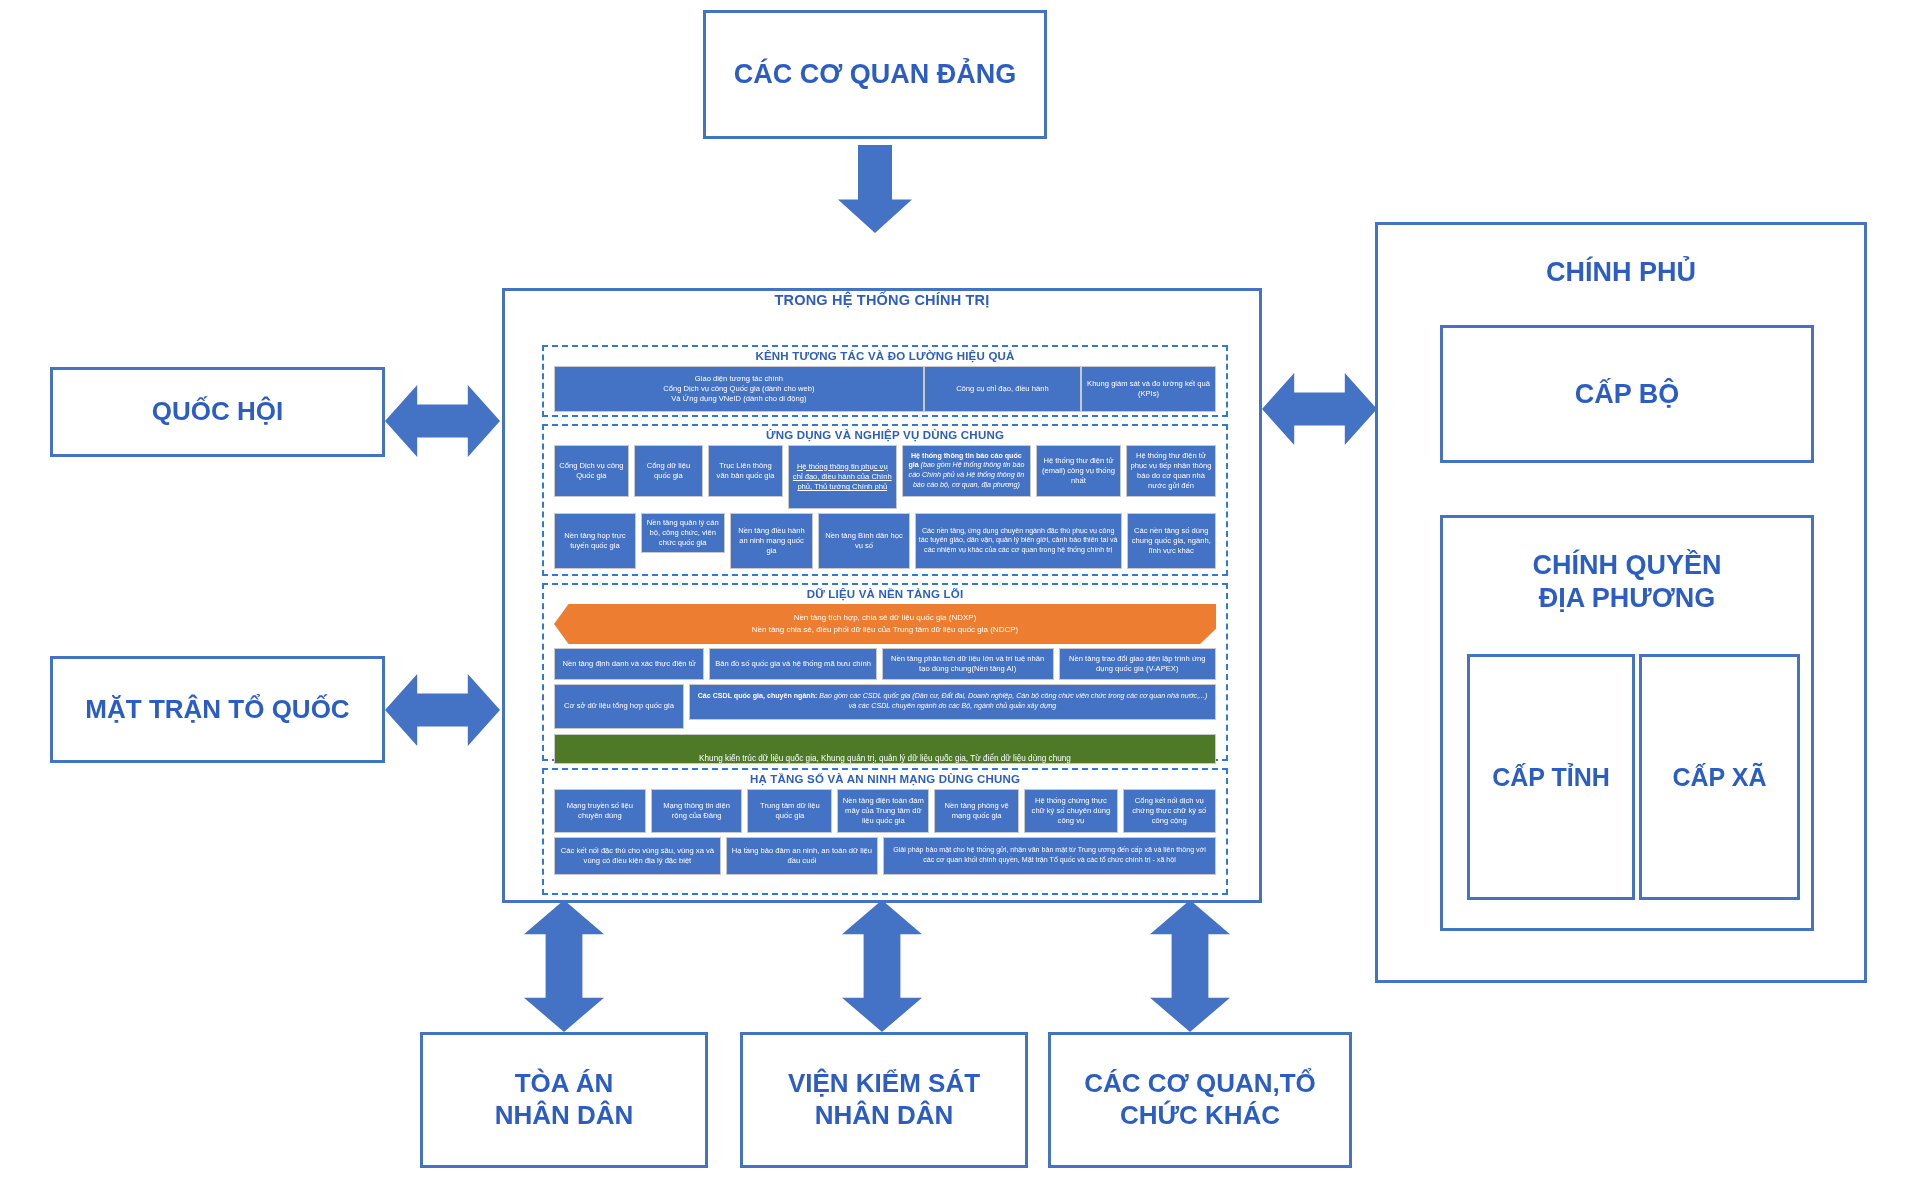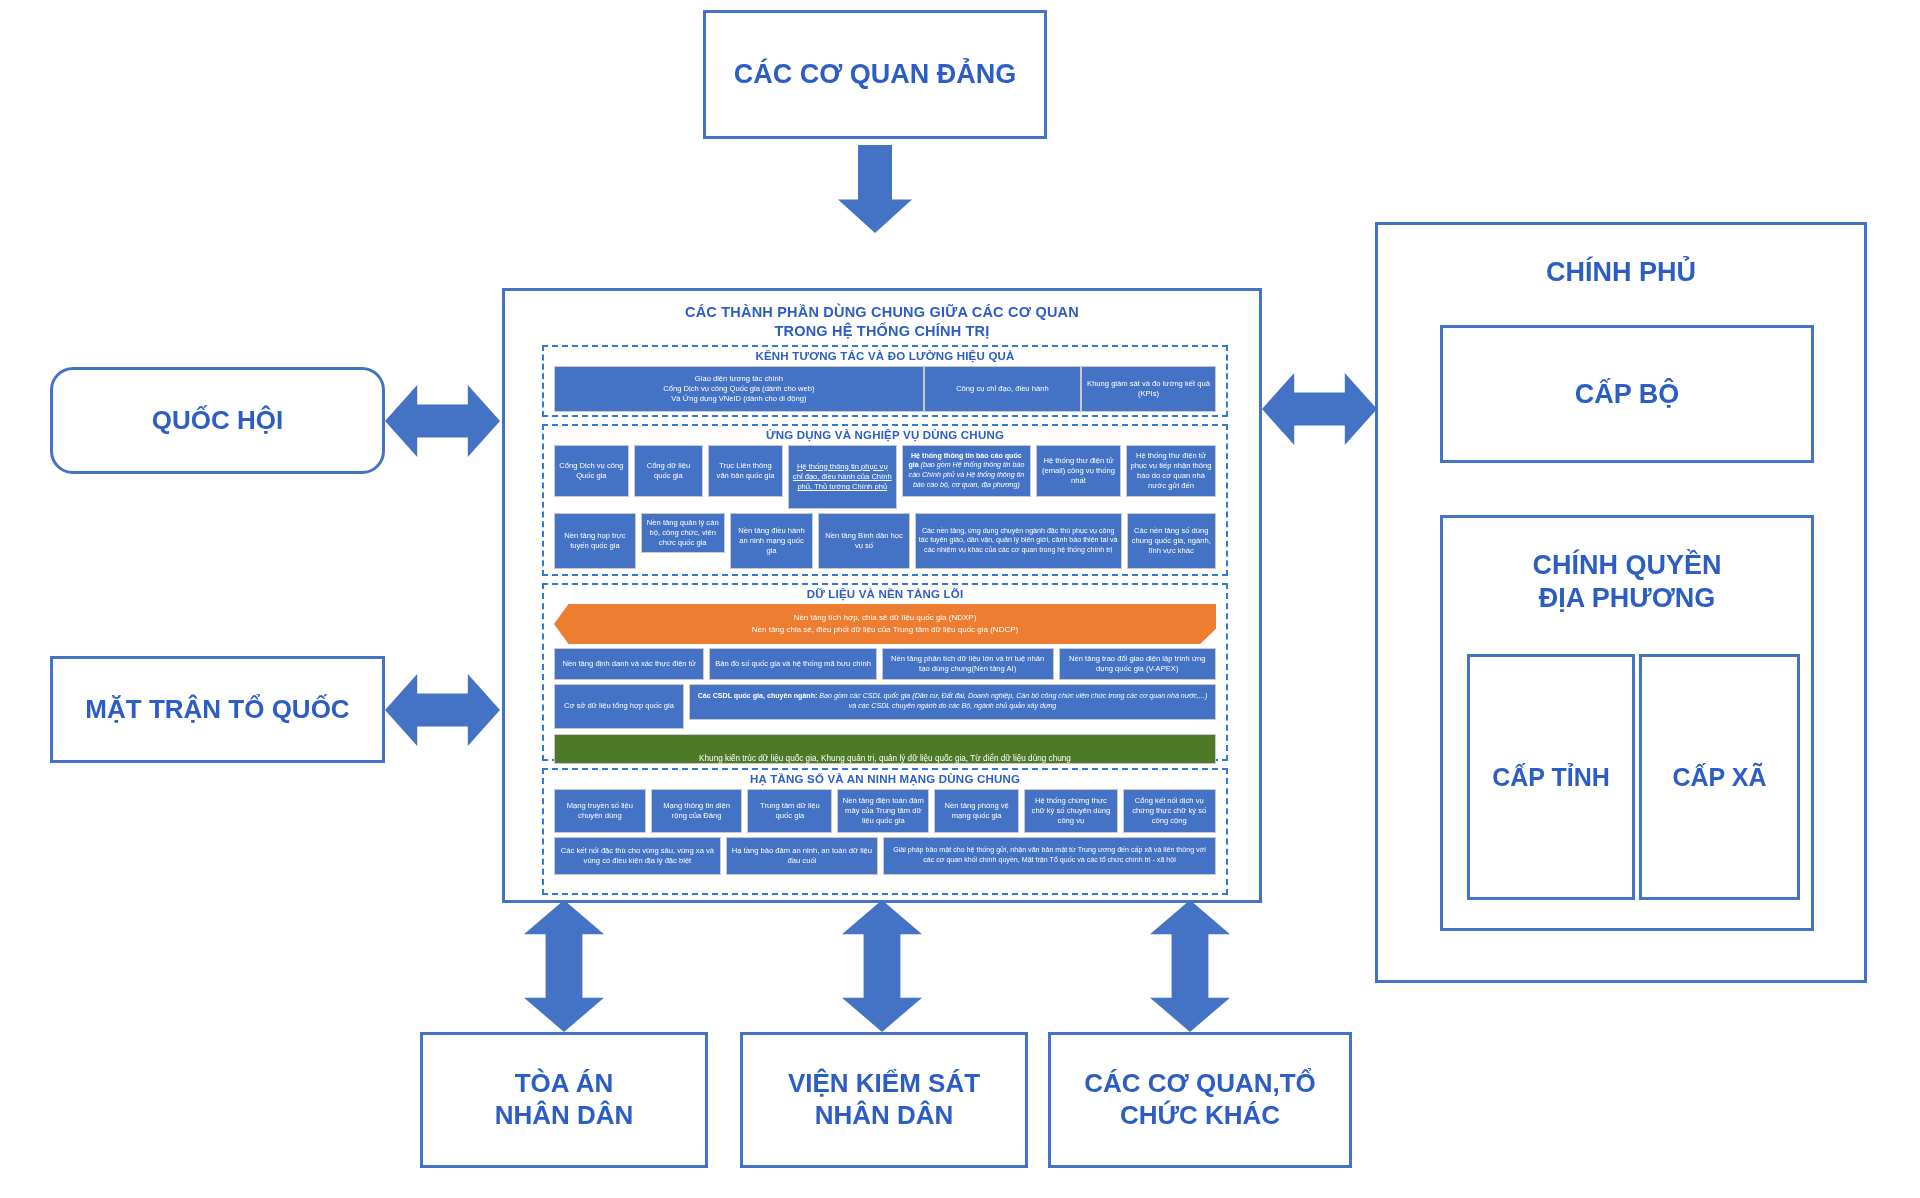--- a/index.html
+++ b/index.html
@@ -49,21 +49,21 @@
          font-size:8.2px;box-sizing:border-box;}
 </style>
 </head>
 <body>
 
 <div class="abs obox" style="left:703px;top:10px;width:344px;height:129px;font-size:27px;">
   <span>CÁC CƠ QUAN ĐẢNG</span>
 </div>
 <div class="arrow ar-down" style="left:838px;top:145px;width:74px;height:88px;"></div>
 
-<div class="abs obox" style="left:50px;top:367px;width:335px;height:107px;font-size:26px;border-radius:23px;">
+<div class="abs obox" style="left:50px;top:367px;width:335px;height:90px;font-size:26px;">
   <span>QUỐC HỘI</span>
 </div>
 <div class="arrow ar-h" style="left:385px;top:385px;width:115px;height:72px;"></div>
 
 <div class="abs obox" style="left:50px;top:656px;width:335px;height:107px;font-size:26px;">
   <span>MẶT TRẬN TỔ QUỐC</span>
 </div>
 <div class="arrow ar-h" style="left:385px;top:674px;width:115px;height:72px;"></div>
 
 <div class="abs obox" style="left:1375px;top:222px;width:492px;height:761px;display:block;">
@@ -99,21 +99,20 @@
 NHÂN DÂN</span>
 </div>
 
 <div class="arrow ar-v" style="left:1150px;top:900px;width:80px;height:132px;"></div>
 <div class="abs obox" style="left:1048px;top:1032px;width:304px;height:136px;font-size:26px;white-space:pre-line;">
   <span>CÁC CƠ QUAN,TỔ
 CHỨC KHÁC</span>
 </div>
 
 <div class="abs" id="centre" style="left:502px;top:288px;width:760px;height:615px;">
-  <div class="panel-title" style="margin-top:12px;">CÁC THÀNH PHẦN DÙNG CHUNG GIỮA CÁC CƠ QUAN</div>
   <div class="panel-title">TRONG HỆ THỐNG CHÍNH TRỊ</div>
 
   <div id="sections" style="position:absolute;left:37px;top:54px;width:686px;">
       <div class="dashed" style="position: absolute; left: 0px; top: 0px; width: 686px; height: 72px; padding: 3px 6px;">
         <div class="sect-title">KÊNH TƯƠNG TÁC VÀ ĐO LƯỜNG HIỆU QUẢ</div>
         <div style="display:flex;margin:4px 4px 0 4px;">
           <div class="cell" style="flex:2.62;height:46px;">
             <span>Giao diện tương tác chính<br>Cổng Dịch vụ công Quốc gia (dành cho web)<br>Và Ứng dụng VNeID (dành cho di động)</span>
           </div>
           <div class="cell" style="flex:1.08;height:46px;">

